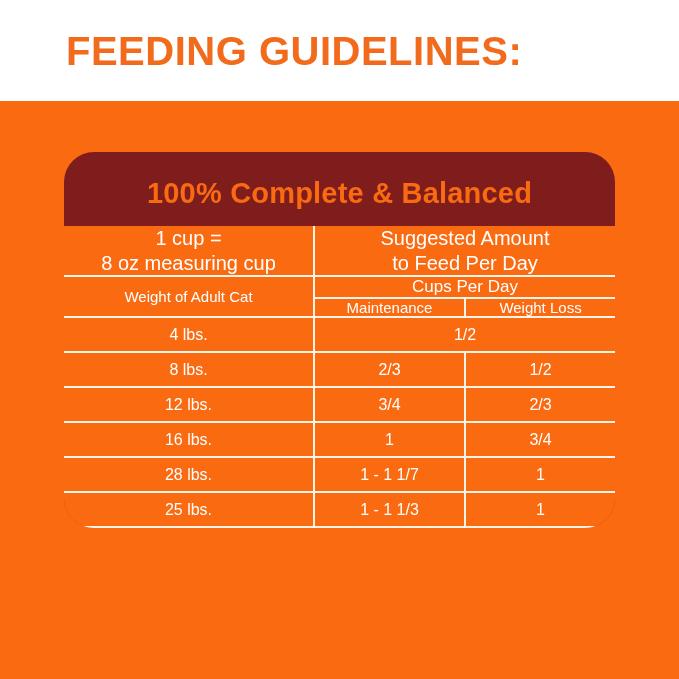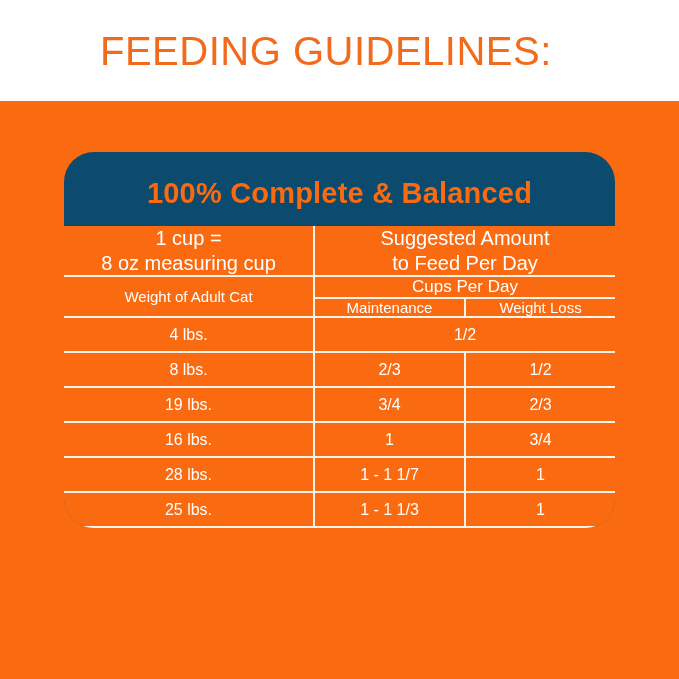--- a/index.html
+++ b/index.html
@@ -24,44 +24,44 @@
     position: absolute;
     left: 0;
     top: 0;
     width: 679px;
     height: 101px;
     background: #ffffff;
     display: flex;
     align-items: center;
   }
   .banner-title {
-    margin-left: 100px;
+    margin-left: 66px;
     font-size: 40px;
-    font-weight: normal;
+    font-weight: bold;
     letter-spacing: 0.5px;
     color: #f26a1b;
     line-height: 1;
     white-space: nowrap;
   }
   
   .page-body {
     position: absolute;
     left: 0;
     top: 101px;
     width: 679px;
     height: 578px;
     background: #f96a11;
   }
   
   .card {
     position: absolute;
     left: 64px;
     top: 51px;      
     width: 551px;
-    background: #0c4a6e;
+    background: #7f1d1d;
     border-radius: 30px;
     overflow: hidden;
   }
   .card-header {
     padding: 24px 18px 16px 18px;
     text-align: center;
   }
   .card-header-line {
     display: block;
     color: #f96a11;
@@ -174,21 +174,21 @@
             <td class="data-cell" colspan="2">1/2</td>
           </tr>
 
           <tr>
             <td class="data-cell">8 lbs.</td>
             <td class="data-cell">2/3</td>
             <td class="data-cell">1/2</td>
           </tr>
 
           <tr>
-            <td class="data-cell">19 lbs.</td>
+            <td class="data-cell">12 lbs.</td>
             <td class="data-cell">3/4</td>
             <td class="data-cell">2/3</td>
           </tr>
 
           <tr>
             <td class="data-cell">16 lbs.</td>
             <td class="data-cell">1</td>
             <td class="data-cell">3/4</td>
           </tr>
 

